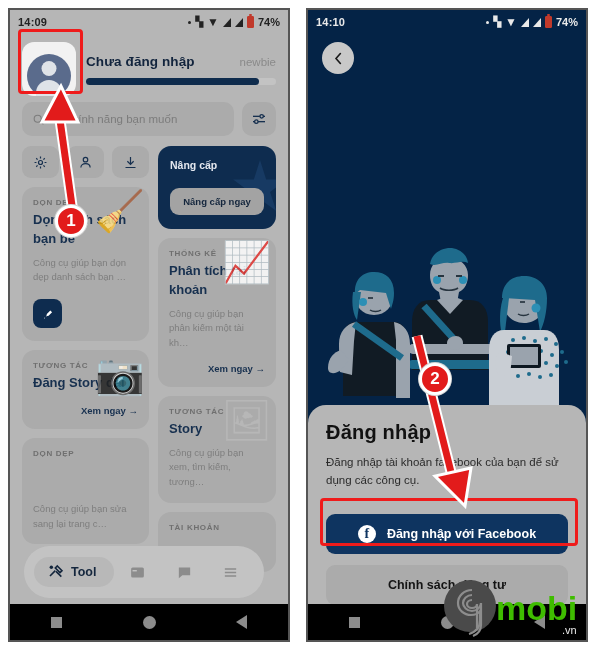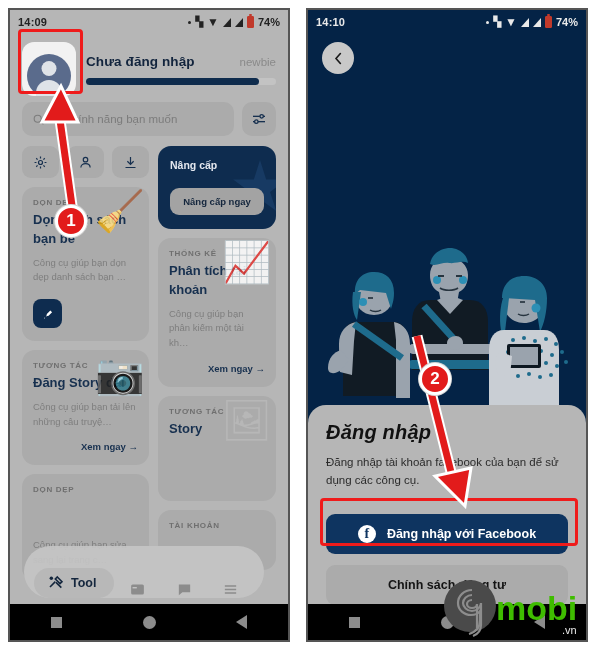--- a/index.html
+++ b/index.html
@@ -137,21 +137,21 @@
   .premium-btn {
     margin-top: 17px; height: 27px; border-radius: 9px; background: #a3a3a3;
     display: flex; align-items: center; justify-content: center;
     font-size: 9.5px; font-weight: bold; color: #14263d; position: relative;
   }
 
   
   .pill-nav {
     position: absolute; left: 14px; right: 24px; bottom: 42px; height: 52px;
     background: rgba(196,196,196,.92); border-radius: 26px;
-    display: flex; align-items: flex-end; padding: 0 10px;
+    display: flex; align-items: center; padding: 0 10px;
   }
   .pill-active {
     display: flex; align-items: center; gap: 7px;
     background: #b8b8b8; border-radius: 18px; padding: 7px 18px 7px 14px;
     color: #14263d; font-size: 12.5px; font-weight: bold;
   }
   .pill-item {
     flex: 1 1 0; display: flex; align-items: center; justify-content: center;
     color: #8c8c8c;
   }
@@ -171,21 +171,21 @@
   .back-btn {
     position: absolute; left: 14px; top: 32px;
     width: 32px; height: 32px; border-radius: 50%; background: #c8c8c8;
     display: flex; align-items: center; justify-content: center; color: #1b1b1b;
   }
   .illus { position: absolute; left: 0; right: 0; top: 230px; height: 180px; }
   .sheet {
     position: absolute; left: 0; right: 0; bottom: 36px; top: 395px;
     background: #b6b6b6; border-radius: 18px 18px 0 0; padding: 16px 18px 0 18px;
   }
-  .sheet-title { font-size: 20px; font-weight: bold; color: #111; letter-spacing: .2px; font-style: italic; }
+  .sheet-title { font-size: 20px; font-weight: bold; color: #111; letter-spacing: .2px; }
   .sheet-sub { margin-top: 9px; font-size: 11.5px; color: #2b2b2b; line-height: 1.6; }
   .fb-btn {
     margin-top: 24px; height: 40px; border-radius: 9px; background: #0e3460;
     display: flex; align-items: center; justify-content: center; gap: 11px;
     color: #fff; font-size: 12.5px; font-weight: bold;
   }
   .fb-glyph {
     width: 18px; height: 18px; border-radius: 50%; background: #fff; color: #0e3460;
     display:flex;align-items:center;justify-content:center;
     font-size: 14px; font-weight: bold; font-family: "Liberation Serif", serif;
@@ -295,21 +295,20 @@
             <svg width="14" height="14" viewBox="0 0 24 24">
               <path d="M5 19c3-1 5-4 5-7l6-6 3 3-6 6c-3 0-6 2-7 5z" fill="#fff"></path>
             </svg>
           </div>
         </div>
 
         <div class="card">
           <span class="card-glyph">📷</span>
           <div class="card-tag">TƯƠNG TÁC</div>
           <div class="card-title">Đăng Story dài</div>
-          <div class="card-desc">Công cụ giúp bạn tải lên những câu truyệ…</div>
           <div class="card-cta">
             <span>Xem ngay</span> →
           </div>
         </div>
 
         <div class="card" style="min-height:95px">
           <div class="card-tag">DỌN DẸP</div>
           <div class="card-desc" style="margin-top:44px">Công cụ giúp bạn sửa sang lại trang c…</div>
         </div>
       </div>
@@ -328,20 +327,21 @@
           <div class="card-desc">Công cụ giúp bạn phân kiếm một tài kh…</div>
           <div class="card-cta">
             <span>Xem ngay</span> →
           </div>
         </div>
 
         <div class="card" style="min-height:105px">
           <span class="card-glyph">🖼</span>
           <div class="card-tag">TƯƠNG TÁC</div>
           <div class="card-title">Story</div>
+          <div class="card-desc">Công cụ giúp bạn xem, tìm kiếm, tương…</div>
         </div>
 
         <div class="card" style="min-height:60px">
           <div class="card-tag">TÀI KHOẢN</div>
         </div>
       </div>
     </div>
 
     <div class="pill-nav">
       <div class="pill-active">

